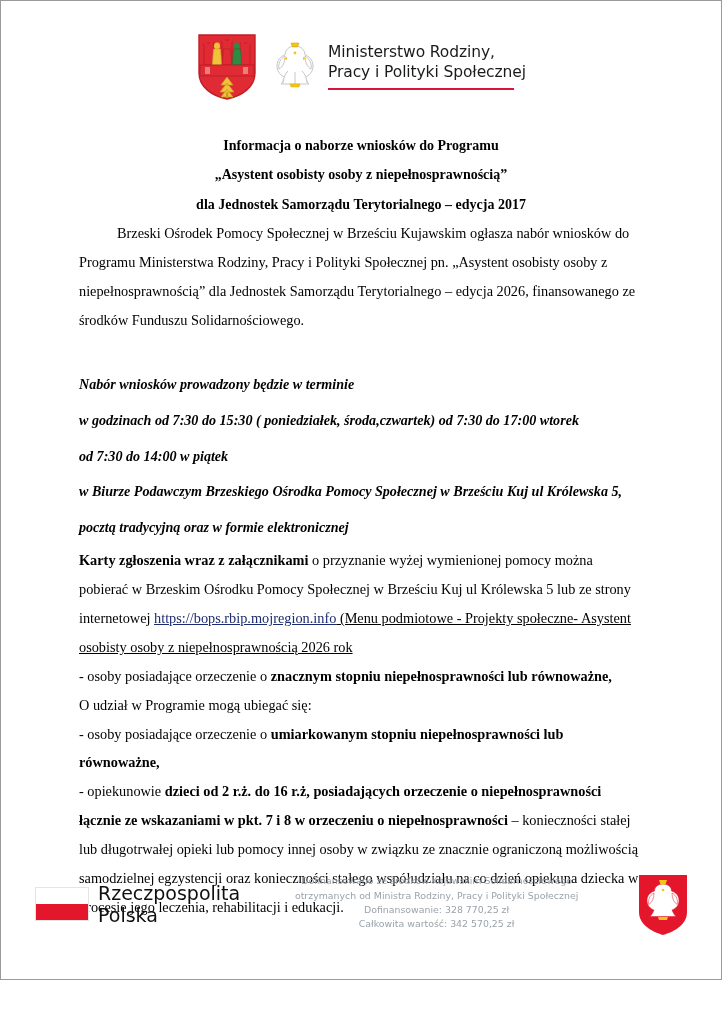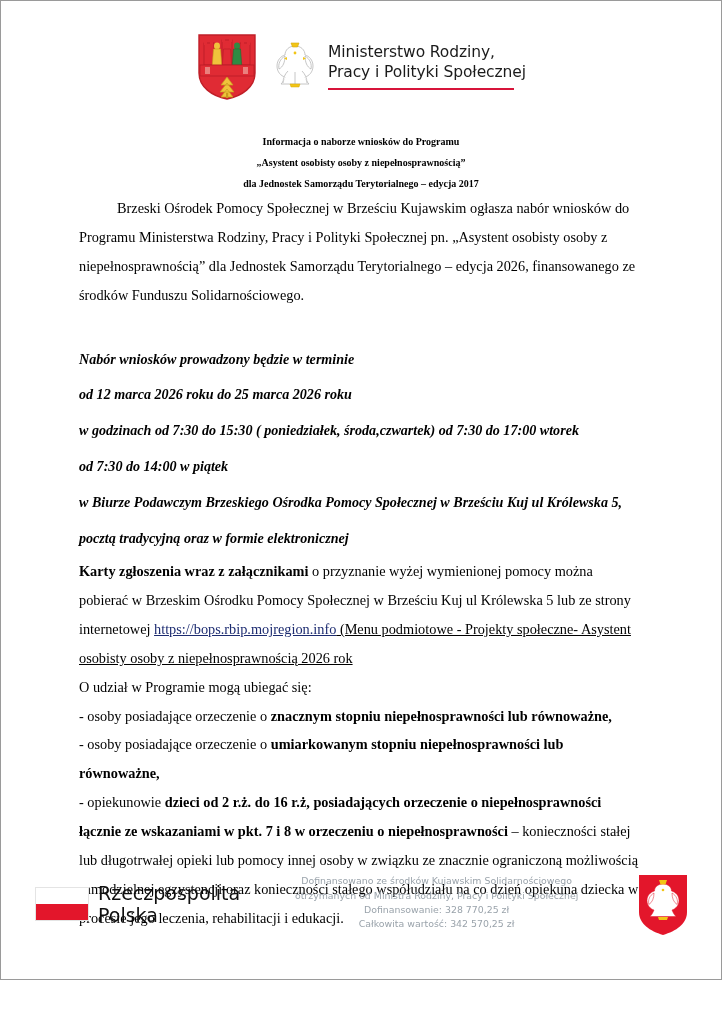--- a/index.html
+++ b/index.html
@@ -73,21 +73,21 @@
     width: 186px;
     height: 2.5px;
     background: #d7143a;
   }
 
   
   .doc-title {
     margin-top: 28px;
     text-align: center;
     font-weight: bold;
-    font-size: 10px;
+    font-size: 14px;
     line-height: 2.1;
     color: #000;
   }
   .doc-title div { white-space: nowrap; }
 
   
   .content {
     padding: 0 78px 0 78px;
     color: #000;
     font-size: 14.3px;
@@ -270,32 +270,31 @@
     <div>„Asystent osobisty osoby z niepełnosprawnością”</div>
     <div>dla Jednostek Samorządu Terytorialnego – edycja 2017</div>
   </div>
 
   <div class="content">
 
     <p class="para para-intro">Brzeski Ośrodek Pomocy Społecznej w Brześciu Kujawskim ogłasza nabór wniosków do Programu Ministerstwa Rodziny, Pracy i Polityki Społecznej pn. „Asystent osobisty osoby z niepełnosprawnością” dla Jednostek Samorządu Terytorialnego – edycja 2026, finansowanego ze środków Funduszu Solidarnościowego.</p>
 
     <div class="center-italic">
       <div>Nabór wniosków prowadzony będzie w terminie</div>
-      <div>od 12 marca 2026 roku do 25 marca 2026 roku</div>
       <div>w godzinach od 7:30 do 15:30 ( poniedziałek, środa,czwartek) od 7:30 do 17:00 wtorek</div>
       <div>od 7:30 do 14:00 w piątek</div>
       <div>w Biurze Podawczym Brzeskiego Ośrodka Pomocy Społecznej w Brześciu Kuj  ul Królewska 5,</div>
       <div>pocztą tradycyjną oraz w formie elektronicznej</div>
     </div>
 
     <p class="para para-karty"><b>Karty zgłoszenia wraz z załącznikami</b><span> o przyznanie wyżej wymienionej pomocy można pobierać w Brzeskim Ośrodku Pomocy Społecznej w Brześciu Kuj ul Królewska 5 lub ze strony internetowej </span><a class="lnk" href="#">https://bops.rbip.mojregion.info</a><span class="lnk-dark"> (Menu podmiotowe  - Projekty społeczne-  Asystent osobisty osoby z niepełnosprawnością 2026 rok</span></p>
 
+    <p class="para bullet"><span>- osoby posiadające orzeczenie o </span><b>znacznym stopniu niepełnosprawności lub równoważne,</b></p>
+
     <p class="para para-udzial">O udział w Programie mogą ubiegać się:</p>
-
-    <p class="para bullet"><span>- osoby posiadające orzeczenie o </span><b>znacznym stopniu niepełnosprawności lub równoważne,</b></p>
 
     <p class="para bullet"><span>- osoby posiadające orzeczenie o </span><b>umiarkowanym stopniu niepełnosprawności lub równoważne,</b></p>
 
     <p class="para bullet-long"><span>- opiekunowie </span><b>dzieci od 2 r.ż. do 16 r.ż, posiadających orzeczenie o niepełnosprawności łącznie ze wskazaniami w pkt. 7 i 8 w orzeczeniu o niepełnosprawności</b><span> – konieczności stałej lub długotrwałej opieki lub pomocy innej osoby w związku ze znacznie ograniczoną możliwością samodzielnej egzystencji oraz konieczności stałego współudziału na co dzień opiekuna dziecka w procesie jego leczenia, rehabilitacji i edukacji.</span></p>
 
   </div>
 
   <div class="footer">
 
     <div class="footer-left">

